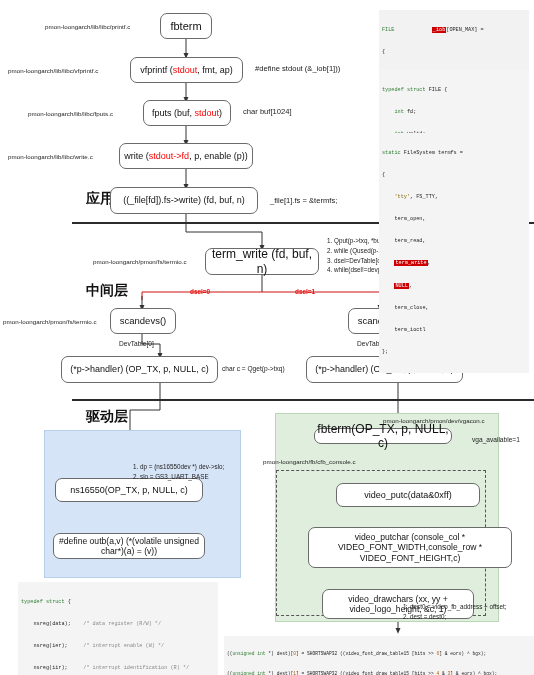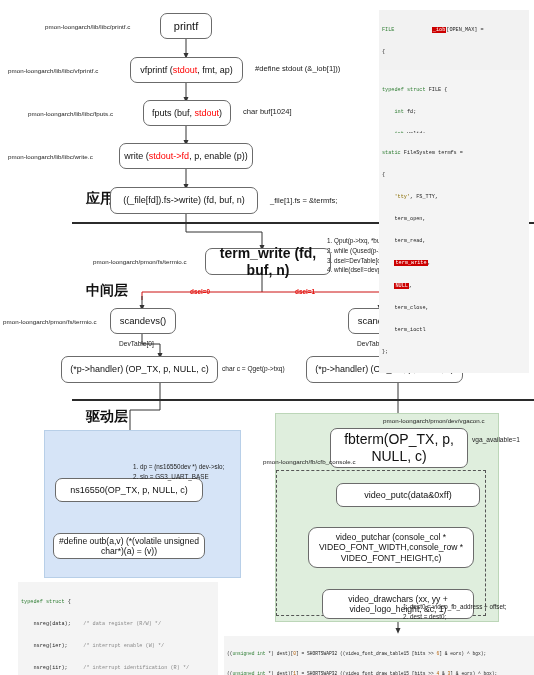--- a/index.html
+++ b/index.html
@@ -86,40 +86,40 @@
 
   <div class="layer" style="left:86px;top:190px;">应用层</div>
   <div class="layer" style="left:86px;top:282px;">中间层</div>
   <div class="layer" style="left:86px;top:408px;">驱动层</div>
 
   <div class="blue-box" style="left:44px;top:430px;width:195px;height:146px;"></div>
   <div class="green-box" style="left:275px;top:413px;width:222px;height:207px;"></div>
   <div class="dash-box" style="left:276px;top:470px;width:208px;height:144px;"></div>
 
   <div class="node" style="left:160px;top:13px;width:52px;height:26px;font-size:11px;">
-    <span>printf</span>
+    <span>fbterm</span>
   </div>
 
   <div class="node" style="left:130px;top:57px;width:113px;height:26px;font-size:9px;">
     <span><span>vfprintf (</span><span class="red">stdout</span><span>, fmt, ap)</span></span>
   </div>
 
   <div class="node" style="left:143px;top:100px;width:88px;height:26px;font-size:9px;">
     <span><span>fputs (buf, </span><span class="red">stdout</span><span>)</span></span>
   </div>
 
   <div class="node" style="left:119px;top:143px;width:134px;height:26px;font-size:9px;">
     <span><span>write (</span><span class="red">stdout-&gt;fd</span><span>, p, enable (p))</span></span>
   </div>
 
   <div class="node" style="left:110px;top:187px;width:148px;height:27px;font-size:9px;">
     <span>((_file[fd]).fs-&gt;write) (fd, buf, n)</span>
   </div>
 
-  <div class="node" style="left:205px;top:248px;width:126px;height:27px;font-size:14px;font-weight:bold;">
+  <div class="node" style="left:205px;top:248px;width:114px;height:27px;font-size:12px;">
     <span>term_write (fd, buf, n)</span>
   </div>
 
   <div class="node" style="left:110px;top:308px;width:66px;height:26px;font-size:9.5px;">
     <span>scandevs()</span>
   </div>
 
   <div class="node" style="left:348px;top:308px;width:66px;height:26px;font-size:9.5px;">
     <span>scandevs()</span>
   </div>
@@ -134,29 +134,29 @@
 
   <div class="node" style="left:55px;top:434px;width:148px;height:24px;font-size:9px;margin-top:44px;">
     <span>ns16550(OP_TX, p, NULL, c)</span>
   </div>
 
 
   <div class="node" style="left:53px;top:533px;width:152px;height:26px;font-size:8.6px;padding:0 4px;">
     <span>#define outb(a,v)   (*(volatile unsigned char*)(a) = (v))</span>
   </div>
 
-  <div class="node" style="left:330px;top:428px;width:138px;height:40px;font-size:14px;">
+  <div class="node" style="left:314px;top:428px;width:138px;height:16px;font-size:12px;">
     <span>fbterm(OP_TX, p, NULL, c)</span>
   </div>
 
   <div class="node" style="left:336px;top:483px;width:144px;height:24px;font-size:9px;">
     <span>video_putc(data&amp;0xff)</span>
   </div>
 
-  <div class="node" style="left:308px;top:527px;width:166px;height:41px;font-size:8.6px;padding:0 3px;border-radius:9px;">
+  <div class="node" style="left:308px;top:527px;width:204px;height:41px;font-size:8.6px;padding:0 3px;">
     <span>video_putchar (console_col * VIDEO_FONT_WIDTH,console_row * VIDEO_FONT_HEIGHT,c)</span>
   </div>
 
   <div class="node" style="left:322px;top:589px;width:152px;height:30px;font-size:8.6px;padding:0 3px;">
     <span>video_drawchars (xx, yy + video_logo_height, &amp;c, 1)</span>
   </div>
 
   <div class="path-label" style="left:45px;top:23px;">pmon-loongarch/lib/libc/printf.c</div>
   <div class="path-label" style="left:8px;top:67px;">pmon-loongarch/lib/libc/vfprintf.c</div>
   <div class="path-label" style="left:28px;top:110px;">pmon-loongarch/lib/libc/fputs.c</div>

